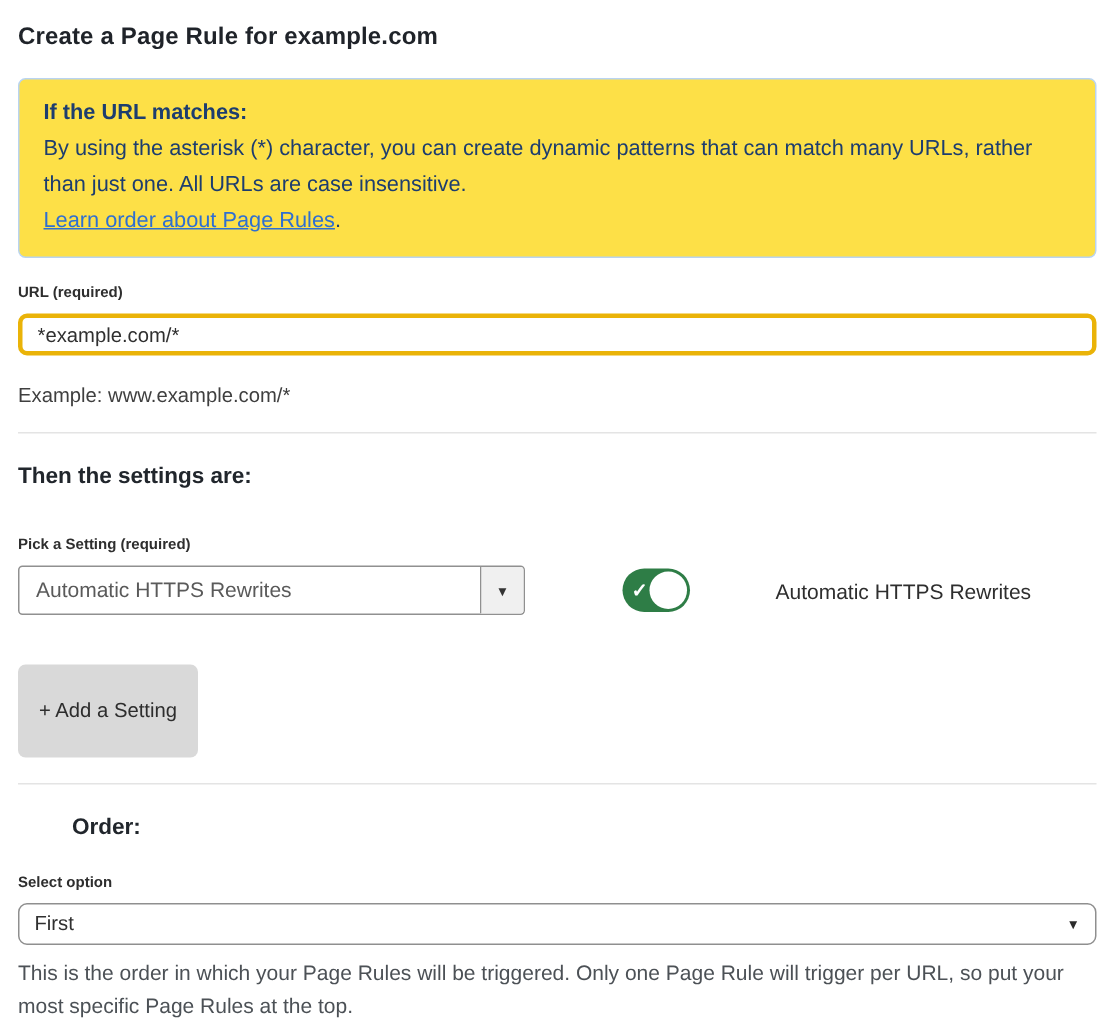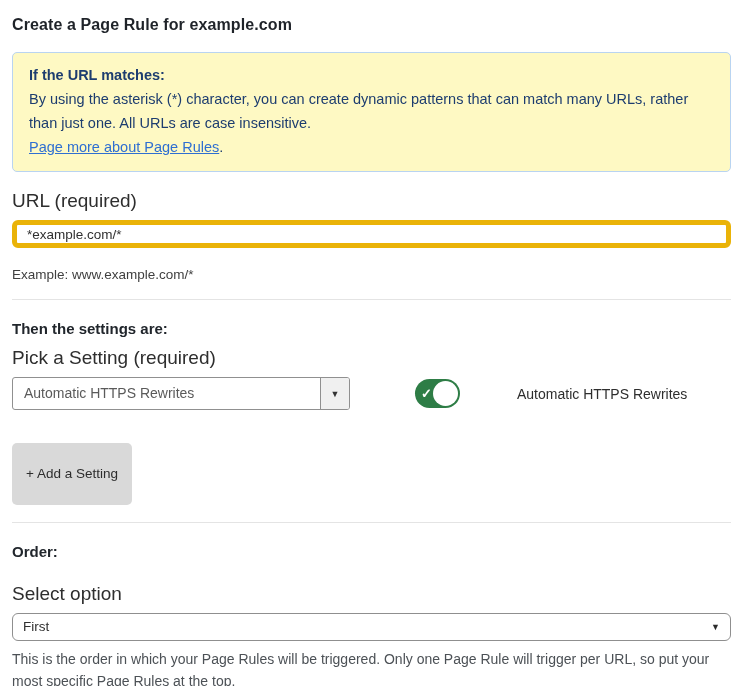--- a/index.html
+++ b/index.html
@@ -14,46 +14,47 @@
 
   .page-title {
     font-size: 16px;
     font-weight: bold;
     color: #1f2329;
     margin: 4px 0 18px 0;
     letter-spacing: 0.1px;
   }
 
   .info-box {
-    background: #fef9c3;
+    background: #fde047;
     border: 1px solid #b9d4f1;
     border-radius: 5px;
     padding: 10px 16px 12px 16px;
     color: #1d3d6f;
     font-size: 14.5px;
     line-height: 24px;
     margin-bottom: 18px;
   }
   .info-box .info-heading { font-weight: bold; }
   .info-box a, .info-link {
     color: #2f6fd1;
     text-decoration: underline;
     cursor: pointer;
   }
 
   .field-label {
-    font-size: 19px;
+    font-size: 10px;
     color: #2e2e2e;
     margin-bottom: 8px;
+    font-weight: bold;
   }
 
   .text-input {
     width: 100%;
     height: 28px;
-    border: 5px solid #eab308;
+    border: 3px solid #eab308;
     border-radius: 6px;
     padding: 0 10px;
     font-size: 13.5px;
     font-family: "Liberation Sans", sans-serif;
     color: #303030;
     background: #fff;
     outline: none;
   }
 
   .example-text {
@@ -66,21 +67,21 @@
   .divider {
     border: none;
     border-top: 1px solid #e4e4e4;
     margin: 0 0 20px 0;
   }
 
   .section-heading {
     font-size: 15px;
     font-weight: bold;
     color: #21262c;
-    margin-bottom: 10px;
+    margin-bottom: 32px;
   }
 
   .setting-row {
     display: flex;
     align-items: center;
     margin-bottom: 33px;
     gap: 44px;
   }
 
   .dropdown {
@@ -163,21 +164,21 @@
     background: #d9d9d9;
     color: #2d2d2d;
   }
   .btn-primary {
     background: #1a73e8;
     color: #ffffff;
     padding: 8px 17px;
   }
   .add-setting-wrap { margin-bottom: 17px; }
 
-  .order-heading { margin-bottom: 23px; }
+  .order-heading { margin-bottom: 23px; margin-left: 36px; }
 
   .select {
     position: relative;
     width: 100%;
     height: 28px;
     border: 1px solid #8f8f8f;
     border-radius: 6px;
     background: #fff;
     cursor: pointer;
     margin-bottom: 7px;
@@ -216,21 +217,21 @@
 <div class="container">
 
   <h1 class="page-title">Create a Page Rule for example.com</h1>
 
   <div class="info-box">
     <div class="info-heading">If the URL matches:</div>
     <div>
       <span>By using the asterisk (*) character, you can create dynamic patterns that can match many URLs, rather than just one. All URLs are case insensitive.</span>
     </div>
     <div>
-      <a class="info-link">Page more about Page Rules</a><span>.</span>
+      <a class="info-link">Learn order about Page Rules</a><span>.</span>
     </div>
   </div>
 
   <div class="field-label">URL (required)</div>
   <input class="text-input" type="text" value="*example.com/*" style="">
   <div class="example-text">Example: www.example.com/*</div>
 
   <hr class="divider">
 
   <div class="section-heading">Then the settings are:</div>

